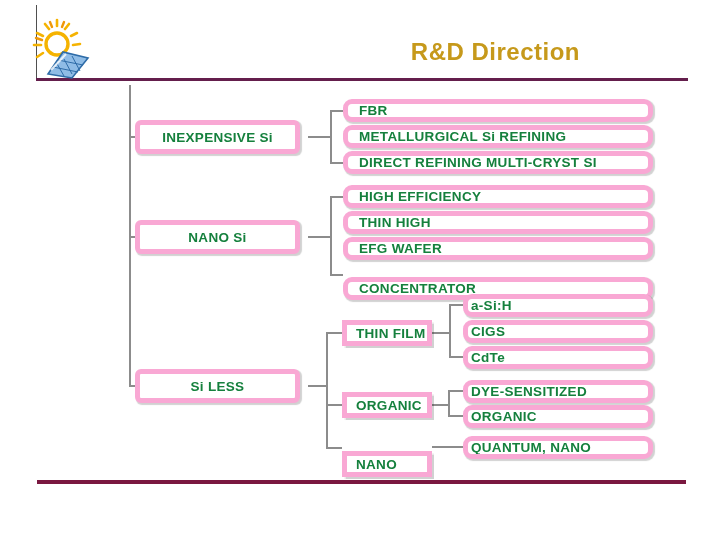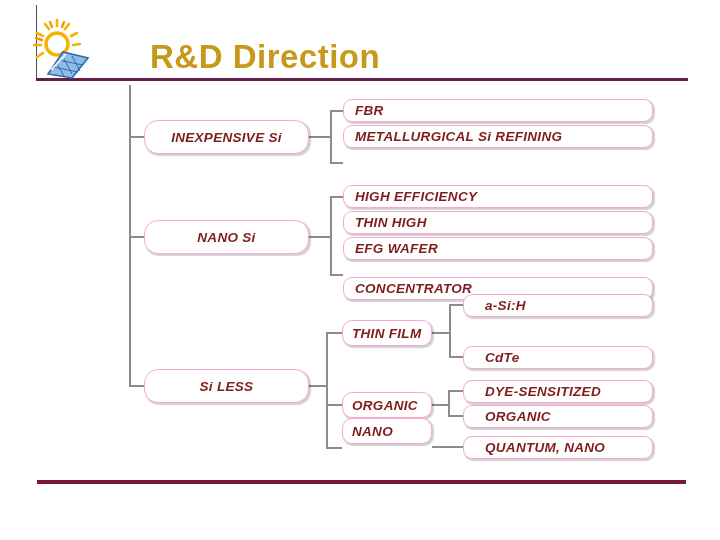--- a/index.html
+++ b/index.html
@@ -5,35 +5,35 @@
   html,body{margin:0;padding:0;background:#ffffff;}
   .slide{
     position:relative;width:720px;height:540px;background:#ffffff;overflow:hidden;
     font-family:"Liberation Sans", sans-serif;
   }
   
   .vline-left{position:absolute;left:36px;top:5px;width:1px;height:74px;background:#4f4f4f;}
   .header-rule{position:absolute;left:36px;top:78px;width:652px;height:3px;background:#641e4c;}
   .footer-rule{position:absolute;left:37px;top:480px;width:649px;height:4px;background:#7a1840;}
   .slide-title{
-    position:absolute;left:150px;top:38px;width:430px;text-align:left;
-    font-size:33px;font-weight:700;letter-spacing:0.5px;color:#c6991b;
+    position:absolute;left:150px;top:38px;width:430px;text-align:right;
+    font-size:24px;font-weight:700;letter-spacing:0.5px;color:#c6991b;
   }
   .logo{position:absolute;left:26px;top:12px;width:76px;height:70px;}
   
   .box{
-    position:absolute;background:#ffffff;border:1px solid #f9a8d4;
+    position:absolute;background:#ffffff;border:5px solid #f9a8d4;
     box-sizing:border-box;display:flex;align-items:center;
-    font-weight:700;color:#7f1d1d;font-size:13.5px;letter-spacing:0.3px;
-    box-shadow:1.5px 1.5px 1px rgba(0,0,0,0.18);white-space:nowrap;overflow:hidden;font-style:italic;
+    font-weight:700;color:#15803d;font-size:13.5px;letter-spacing:0.3px;
+    box-shadow:1.5px 1.5px 1px rgba(0,0,0,0.18);white-space:nowrap;overflow:hidden;
   }
-  .mid{left:144px;width:165px;height:34px;border-radius:14px;justify-content:center;}
-  .lvl2{left:342px;width:90px;height:26px;border-radius:10px;padding-left:9px;}
+  .mid{left:135px;width:165px;height:34px;border-radius:6px;justify-content:center;}
+  .lvl2{left:342px;width:90px;height:26px;border-radius:0;padding-left:9px;}
   .wide{left:343px;width:310px;height:23px;border-radius:9px;padding-left:11px;}
-  .narrow{left:463px;width:190px;height:23px;border-radius:9px;padding-left:21px;}
+  .narrow{left:463px;width:190px;height:23px;border-radius:9px;padding-left:3px;}
   
   .c{position:absolute;background:#8c8c8c;}
   .ch{height:2px;}
   .cv{width:2px;}
 </style>
 </head>
 <body>
 
 <div class="slide">
 
@@ -103,31 +103,33 @@
   <div class="c ch" style="left:448px;top:415px;width:15px"></div>
 
   <div class="c ch" style="left:432px;top:446px;width:31px"></div>
 
   <div class="box mid" style="top:120px">INEXPENSIVE Si</div>
   <div class="box mid" style="top:220px">NANO Si</div>
   <div class="box mid" style="top:369px">Si LESS</div>
 
   <div class="box lvl2" style="top:320px">THIN FILM</div>
   <div class="box lvl2" style="top:392px">ORGANIC</div>
-  <div class="box lvl2" style="top:418px">NANO</div>
+  <div class="box lvl2" style="top:451px">NANO</div>
 
   <div class="box wide" style="top:99px">FBR</div>
   <div class="box wide" style="top:125px">METALLURGICAL Si REFINING</div>
+  <div class="box wide" style="top:151px">DIRECT REFINING MULTI-CRYST SI</div>
 
   <div class="box wide" style="top:185px">HIGH EFFICIENCY</div>
   <div class="box wide" style="top:211px">THIN HIGH</div>
   <div class="box wide" style="top:237px">EFG WAFER</div>
   <div class="box wide" style="top:277px">CONCENTRATOR</div>
 
   <div class="box narrow" style="top:294px">a-Si:H</div>
+  <div class="box narrow" style="top:320px">CIGS</div>
   <div class="box narrow" style="top:346px">CdTe</div>
 
   <div class="box narrow" style="top:380px">DYE-SENSITIZED</div>
   <div class="box narrow" style="top:405px">ORGANIC</div>
 
   <div class="box narrow" style="top:436px">QUANTUM, NANO</div>
 
 </div>
 
 </body></html>

